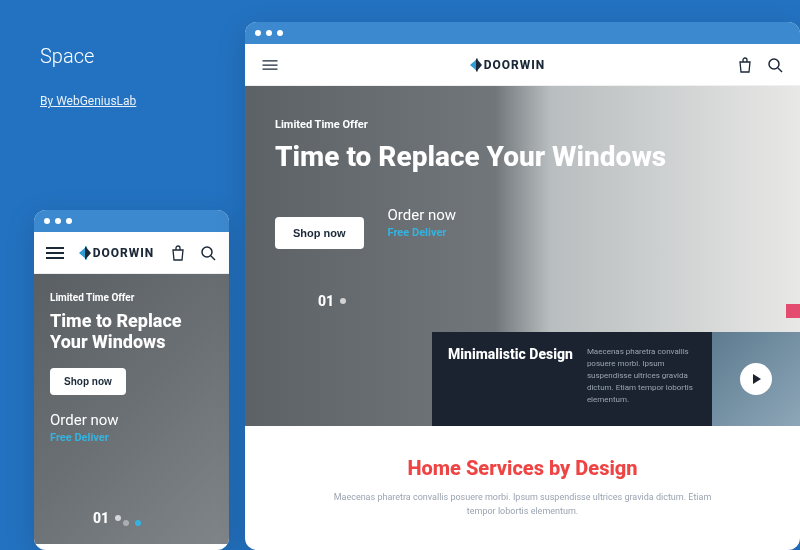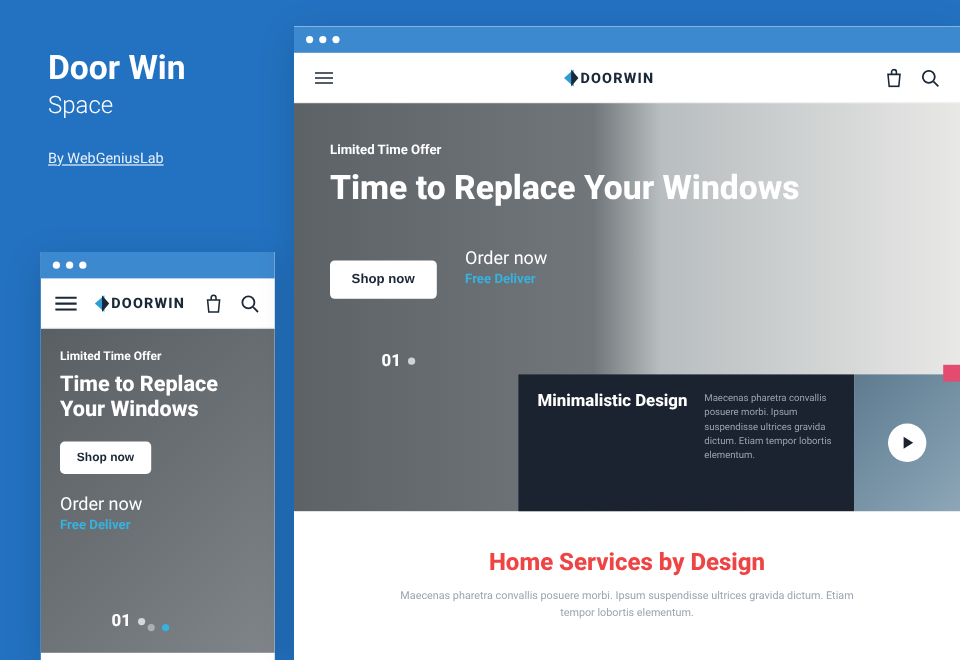--- a/index.html
+++ b/index.html
@@ -33,21 +33,21 @@
   font-size: 12px;
   margin-top: 26px;
   opacity: 0.9;
   text-decoration: underline;
 }
 
 
 .browser {
   position: absolute;
   background: #fff;
-  border-radius: 0;
+  border-radius: 12px;
   box-shadow: 0 8px 30px rgba(0,0,0,0.15);
   overflow: hidden;
 }
 .browser-bar {
   background: #3d89cf;
   height: 22px;
   display: flex;
   align-items: center;
   padding: 0 10px;
   gap: 5px;
@@ -230,21 +230,21 @@
   position: static;
   margin-top: 44px;
 }
 
 
 .feature-strip {
   position: absolute;
   bottom: 0;
   right: 0;
   display: flex;
-  height: 114px;
+  height: 94px;
 }
 .feature-dark {
   background: #1b2330;
   color: #fff;
   padding: 14px 16px;
   width: 280px;
   display: flex;
   gap: 14px;
 }
 .feature-title {
@@ -314,21 +314,20 @@
   margin-left: auto;
   margin-right: auto;
 }
 
 svg { display: block; }
 </style>
 </head>
 <body>
 
 <div class="left-panel">
-  <div class="title-main">Door Win</div>
   <div class="title-sub">Space</div>
   <div class="byline">By WebGeniusLab</div>
 </div>
 
 <div class="browser mobile">
   <div class="browser-bar">
     <div class="dot"></div>
     <div class="dot"></div>
     <div class="dot"></div>
   </div>

